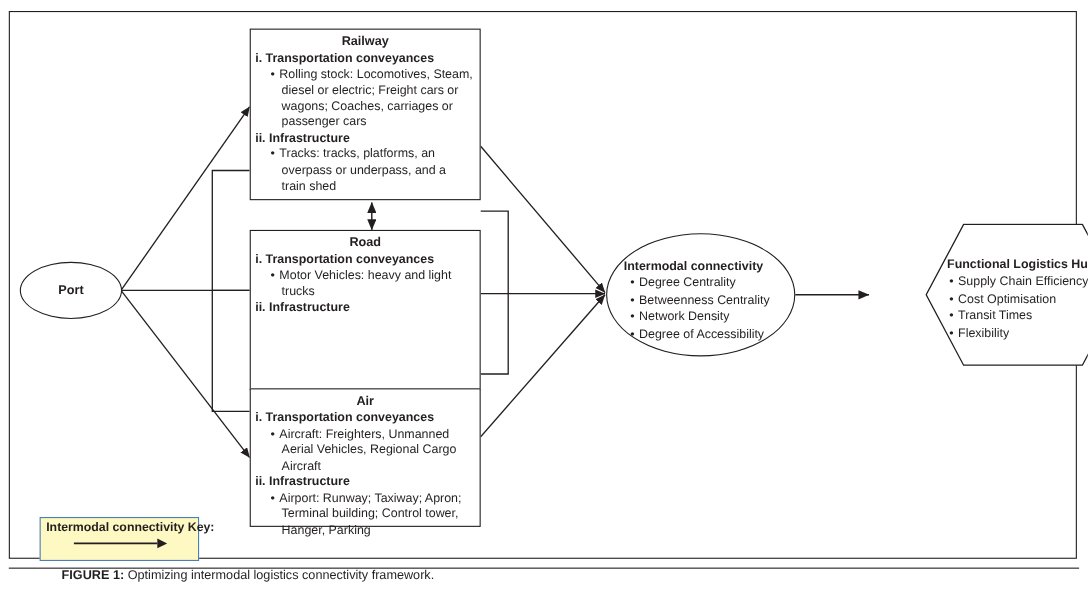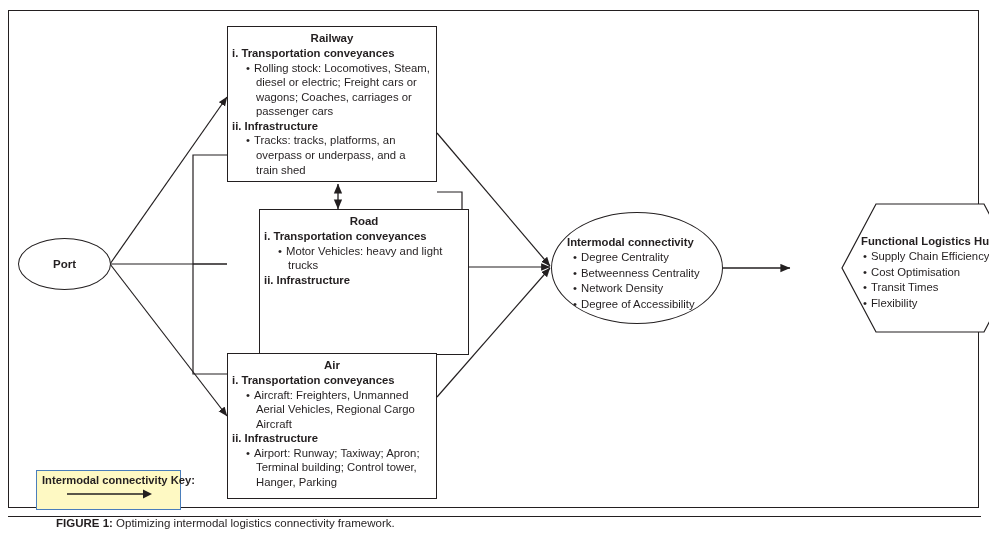--- a/index.html
+++ b/index.html
@@ -263,30 +263,30 @@
     <div class="sec-head">i. Transportation conveyances</div>
     <ul class="bullets">
       <li>Rolling stock: Locomotives, Steam, diesel or electric; Freight cars or wagons; Coaches, carriages or passenger cars</li>
     </ul>
     <div class="sec-head">ii. Infrastructure</div>
     <ul class="bullets">
       <li>Tracks: tracks, platforms, an overpass or underpass, and a train shed</li>
     </ul>
   </div>
 
-  <div class="mode-box" id="box-road" style="left:227px; top:209px; width:210px; height:146px;margin-left:32px;">
+  <div class="mode-box" id="box-road" style="left:227px; top:209px; width:210px; height:146px;">
     <div class="mode-title">Road</div>
     <div class="sec-head">i. Transportation conveyances</div>
     <ul class="bullets">
       <li>Motor Vehicles: heavy and light trucks</li>
     </ul>
     <div class="sec-head">ii. Infrastructure</div>
   </div>
 
-  <div class="mode-box" id="box-air" style="left:227px; top:353px; width:210px; height:146px;">
+  <div class="mode-box" id="box-air" style="left:227px; top:353px; width:210px; height:126px;">
     <div class="mode-title">Air</div>
     <div class="sec-head">i. Transportation conveyances</div>
     <ul class="bullets">
       <li>Aircraft: Freighters, Unmanned Aerial Vehicles, Regional Cargo Aircraft</li>
     </ul>
     <div class="sec-head">ii. Infrastructure</div>
     <ul class="bullets">
       <li>Airport: Runway; Taxiway; Apron; Terminal building; Control tower, Hanger, Parking</li>
     </ul>
   </div>

